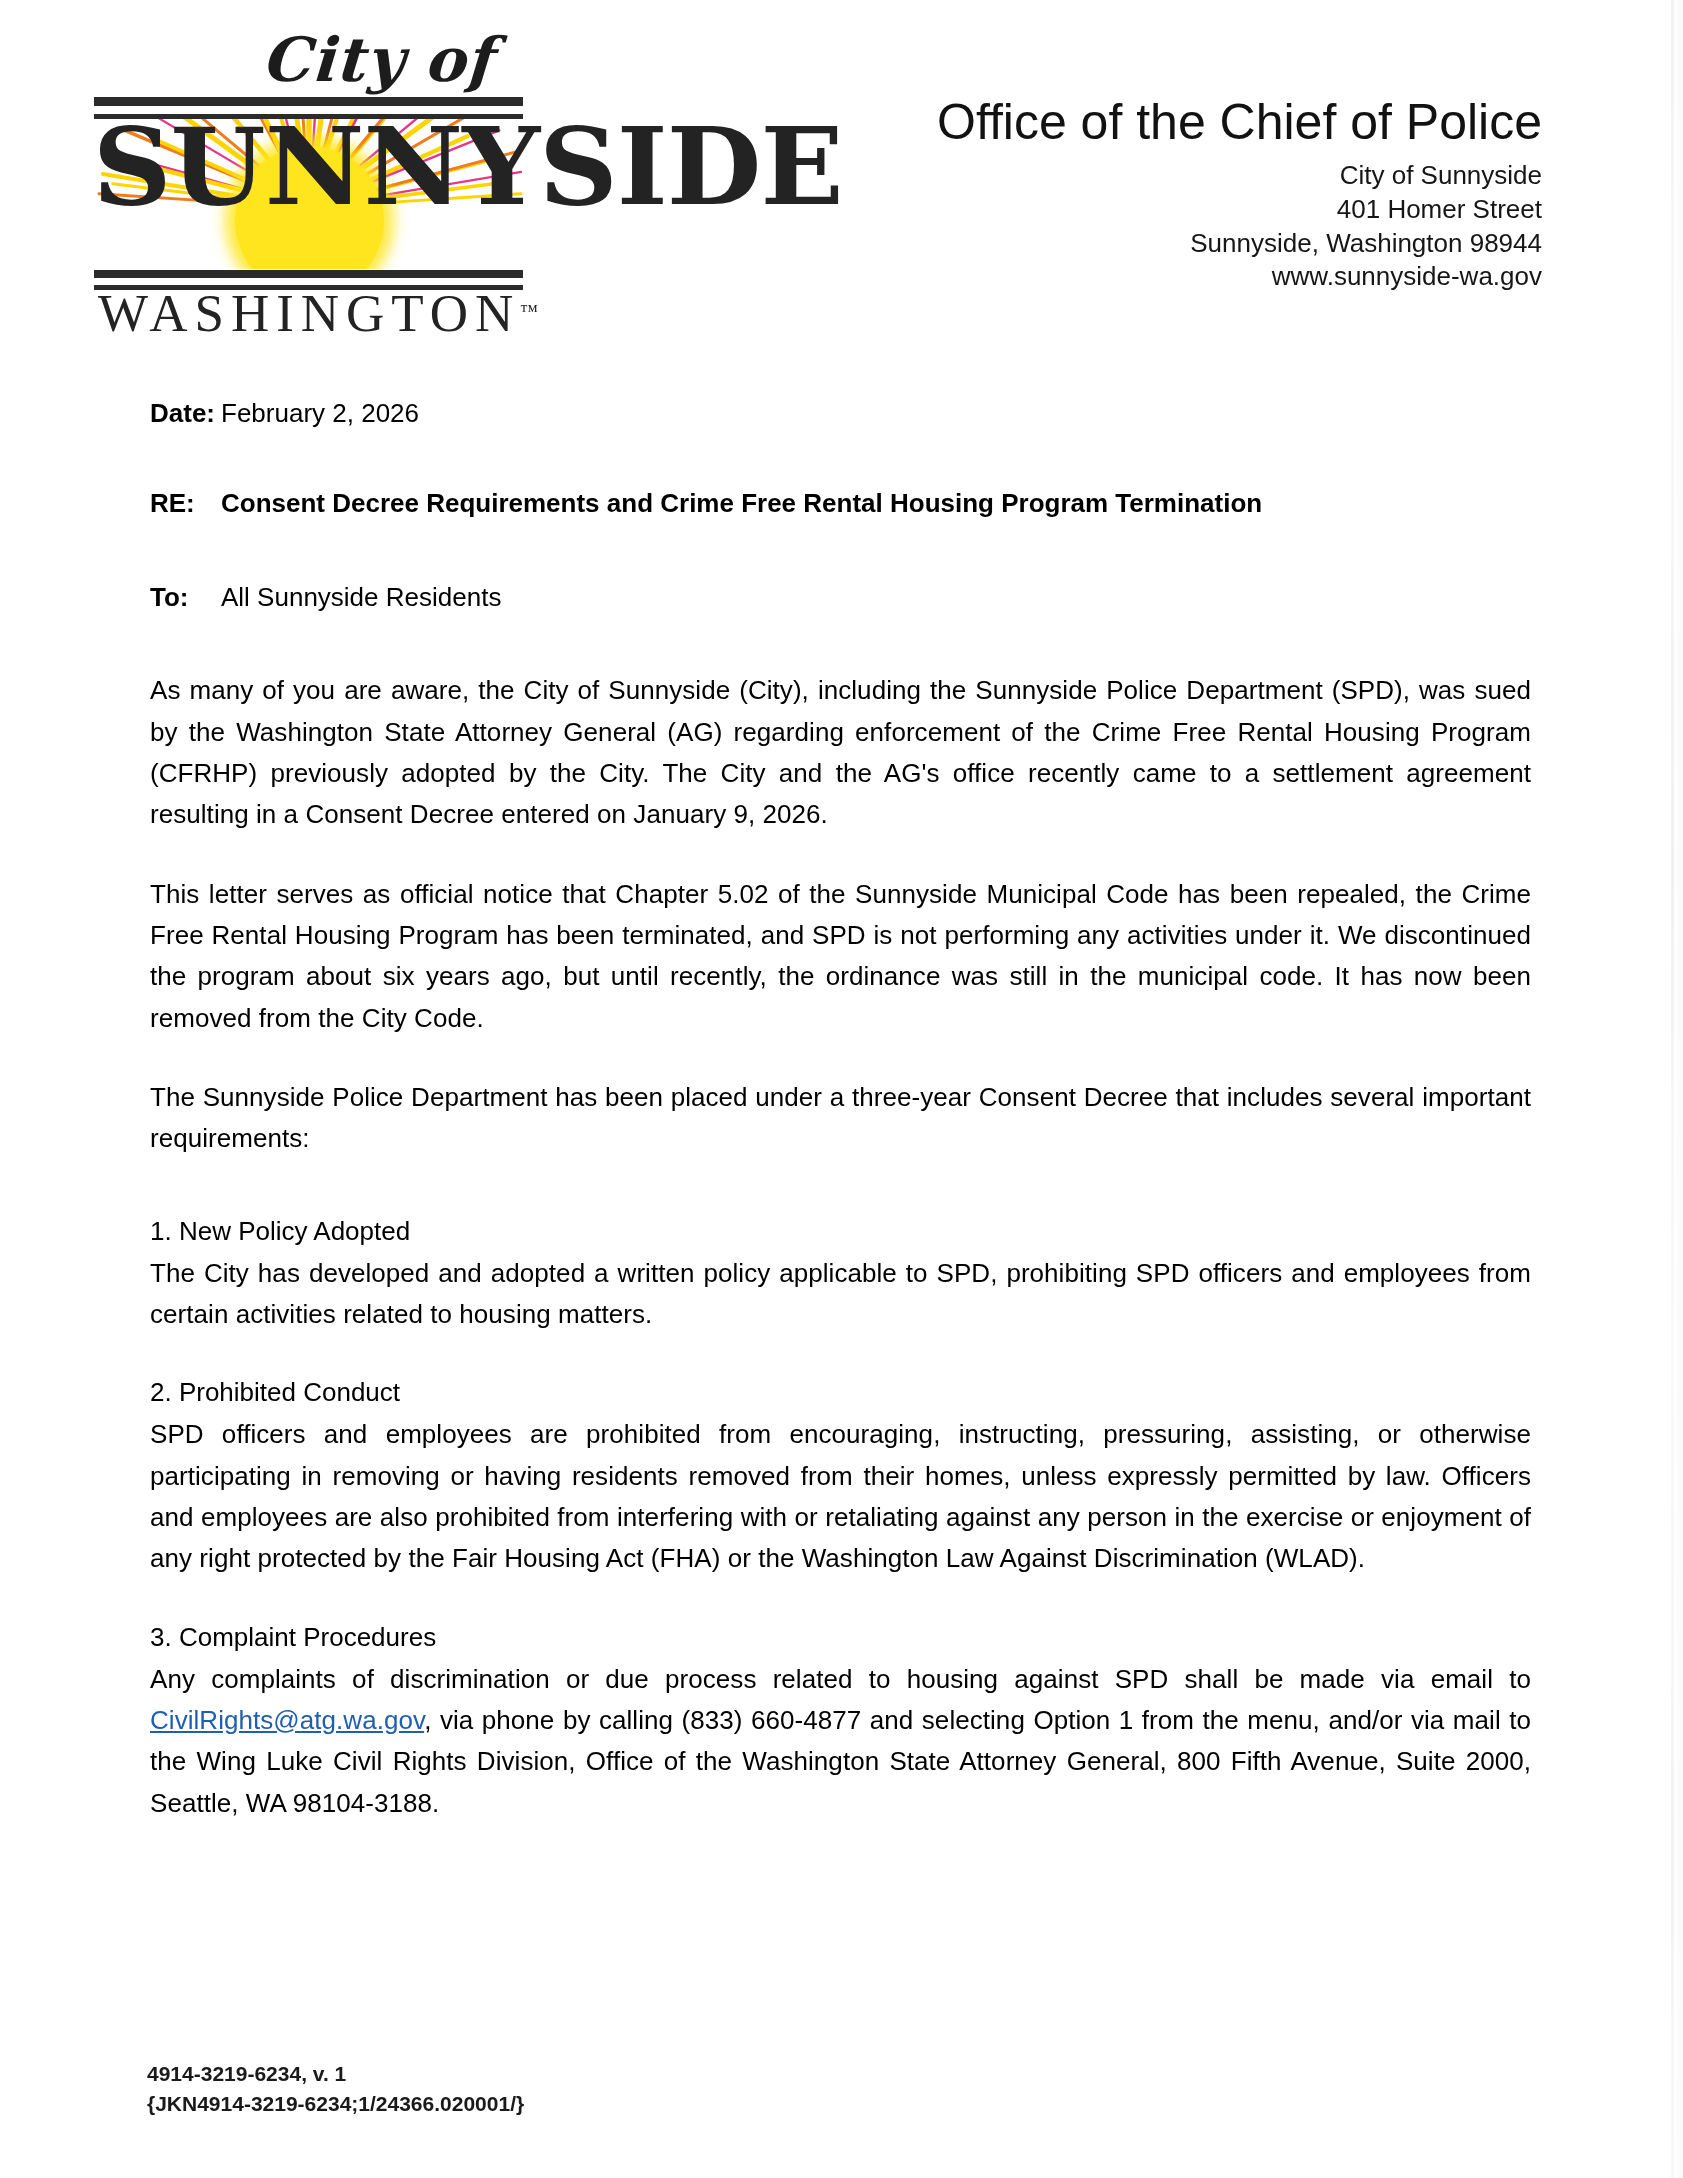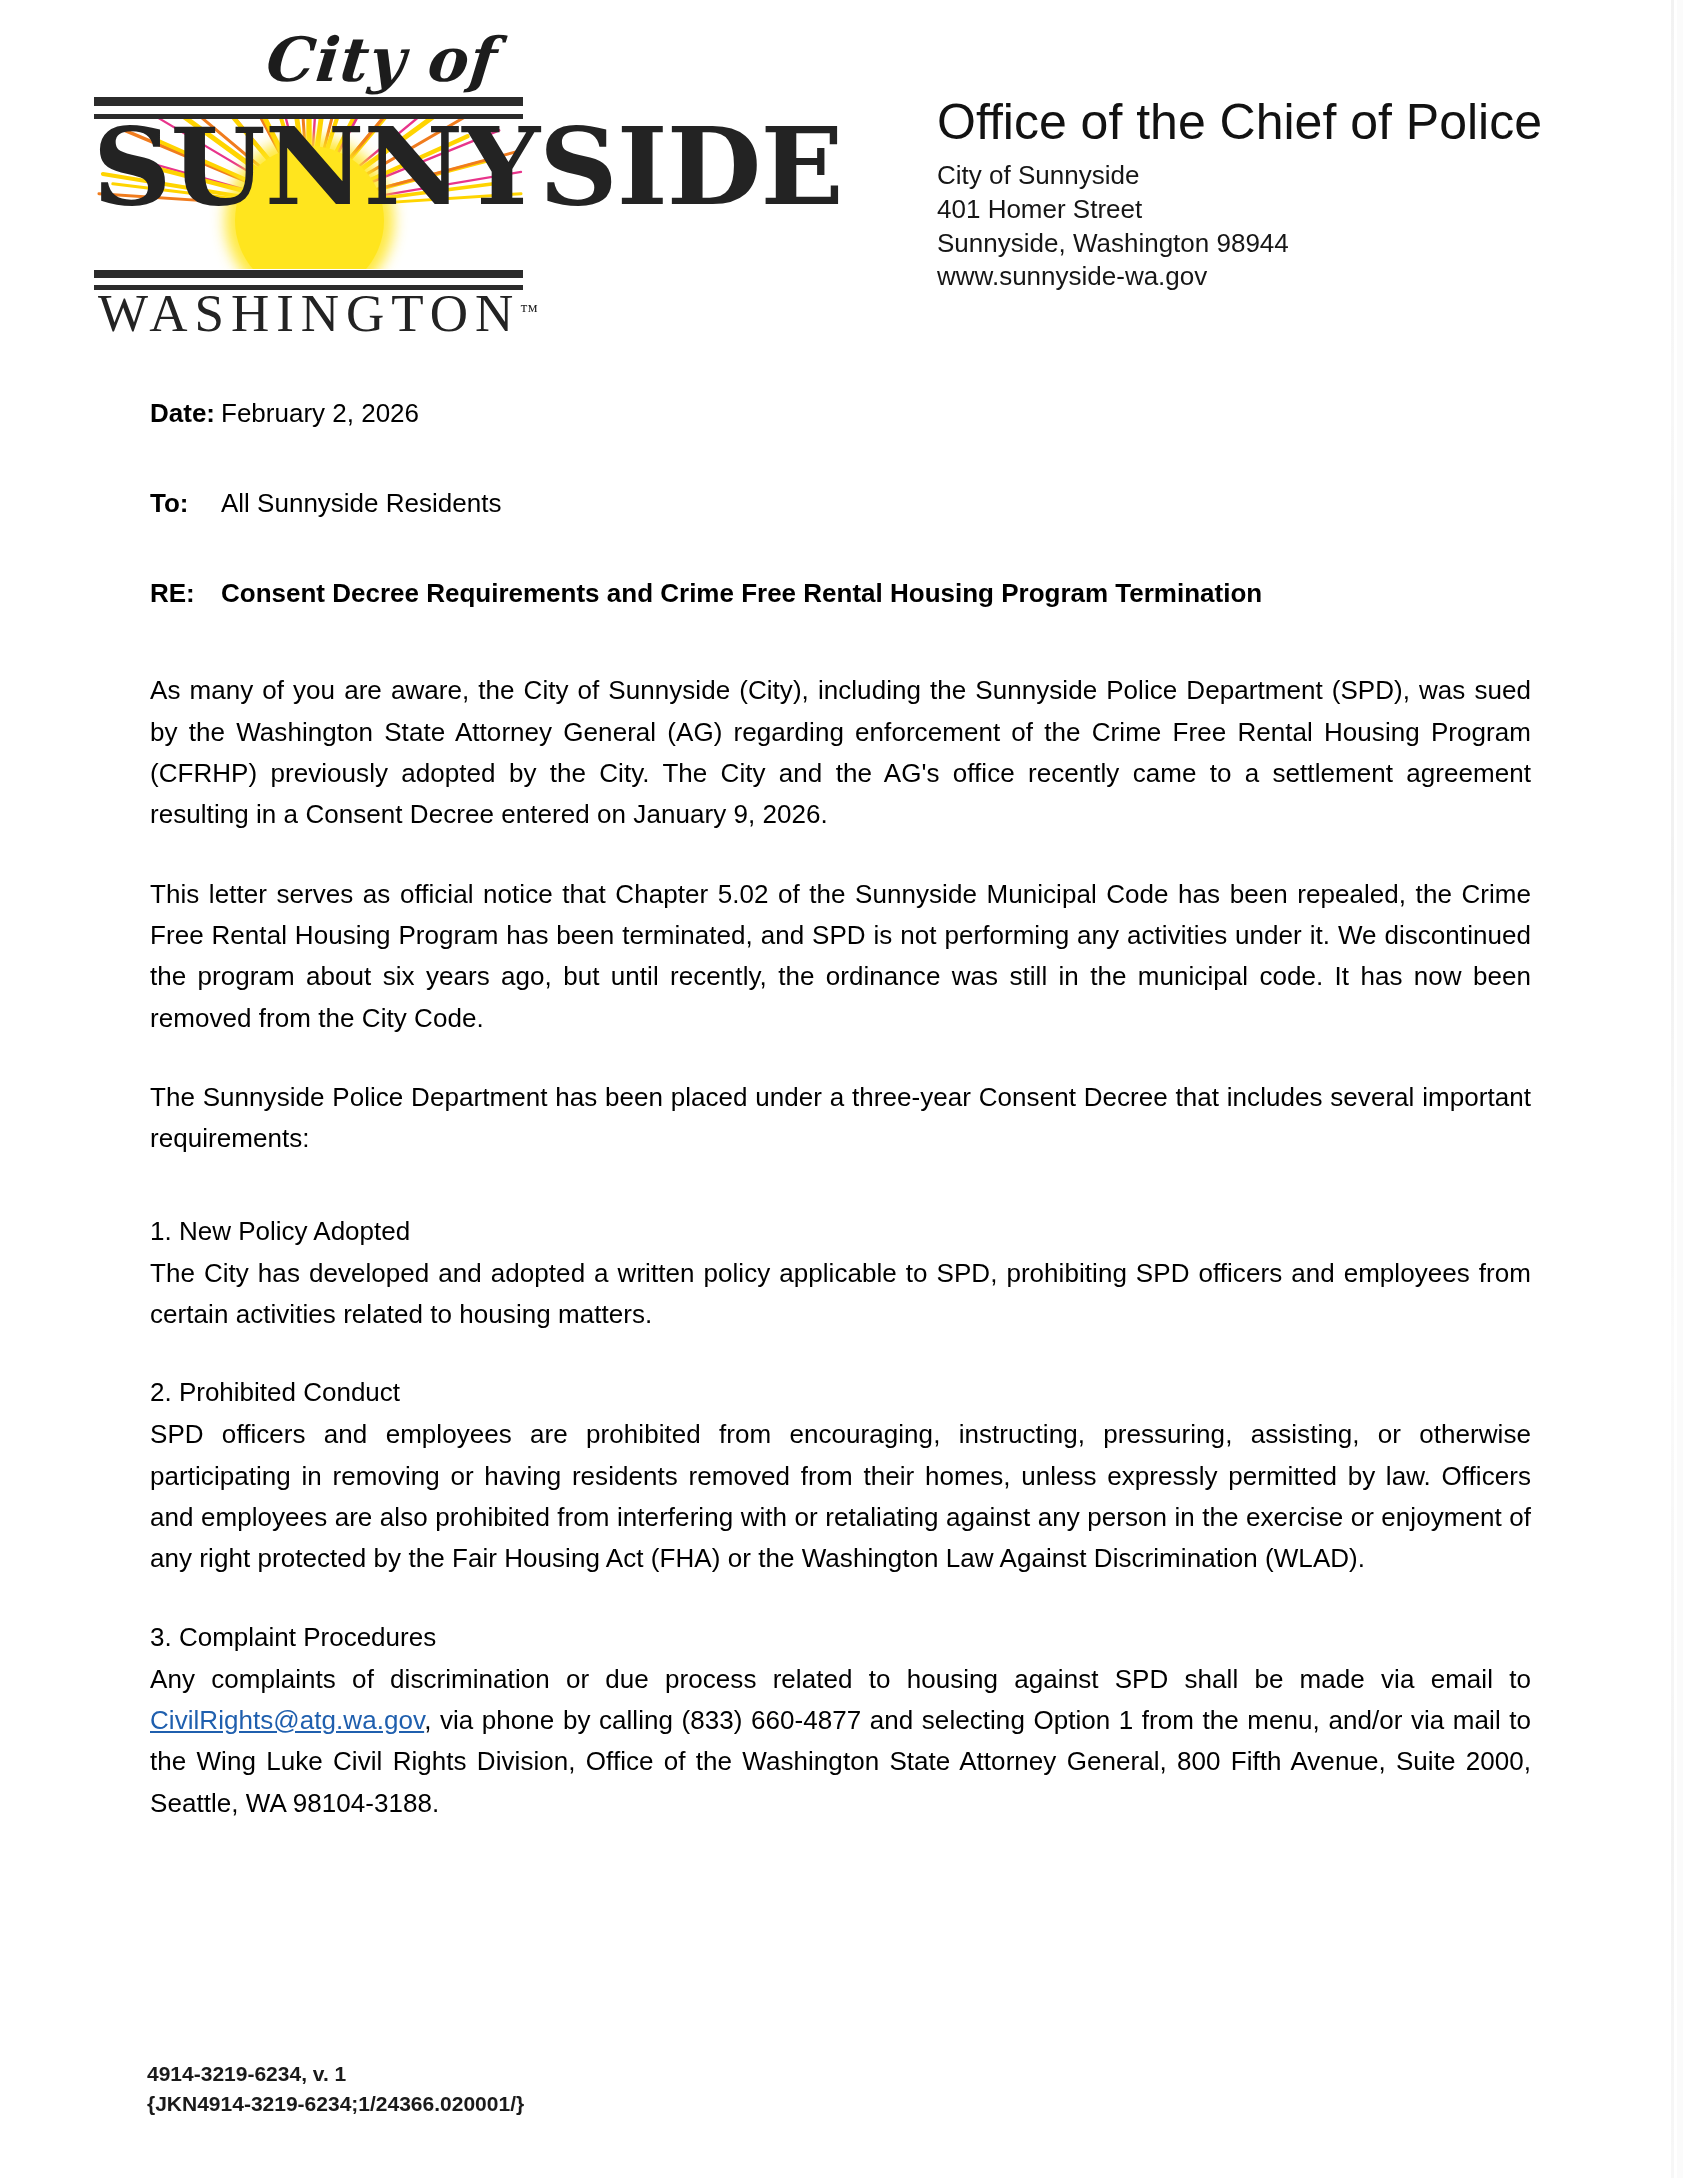--- a/index.html
+++ b/index.html
@@ -142,21 +142,21 @@
     font-size: 18px;
     vertical-align: 14px;
     letter-spacing: 0;
   }
 
   
   .header-right {
     position: absolute;
     right: 141px;
     top: 95px;
-    text-align: left;
+    text-align: right;
   }
   .office-title {
     font-family: "Liberation Sans", sans-serif;
     font-weight: 400;
     font-size: 50px;
     line-height: 1.08;
     color: #121212;
     white-space: nowrap;
     margin-bottom: 10px;
   }
@@ -319,28 +319,28 @@
     </div>
   </div>
 
   <div class="letter">
 
     <div class="kv-row">
       <div class="kv-label">Date:</div>
       <div class="kv-value">February 2, 2026</div>
     </div>
 
+    <div class="kv-row" style="margin-bottom:59px;">
+      <div class="kv-label">RE:</div>
+      <div class="kv-value-bold">Consent Decree Requirements and Crime Free Rental Housing Program Termination</div>
+    </div>
+
     <div class="kv-row">
       <div class="kv-label">To:</div>
       <div class="kv-value">All Sunnyside Residents</div>
-    </div>
-
-    <div class="kv-row" style="margin-bottom:59px;">
-      <div class="kv-label">RE:</div>
-      <div class="kv-value-bold">Consent Decree Requirements and Crime Free Rental Housing Program Termination</div>
     </div>
 
     <p class="para">As many of you are aware, the City of Sunnyside (City), including the Sunnyside Police Department (SPD), was sued by the Washington State Attorney General (AG) regarding enforcement of the Crime Free Rental Housing Program (CFRHP) previously adopted by the City. The City and the AG's office recently came to a settlement agreement resulting in a Consent Decree entered on January 9, 2026.</p>
     <p class="para">This letter serves as official notice that Chapter 5.02 of the Sunnyside Municipal Code has been repealed, the Crime Free Rental Housing Program has been terminated, and SPD is not performing any activities under it. We discontinued the program about six years ago, but until recently, the ordinance was still in the municipal code. It has now been removed from the City Code.</p>
     <p class="para">The Sunnyside Police Department has been placed under a three-year Consent Decree that includes several important requirements:</p>
 
     <div class="block-gap"></div>
 
     <h3 class="sec-head">1. New Policy Adopted</h3>
     <p class="sec-body">The City has developed and adopted a written policy applicable to SPD, prohibiting SPD officers and employees from certain activities related to housing matters.</p>

